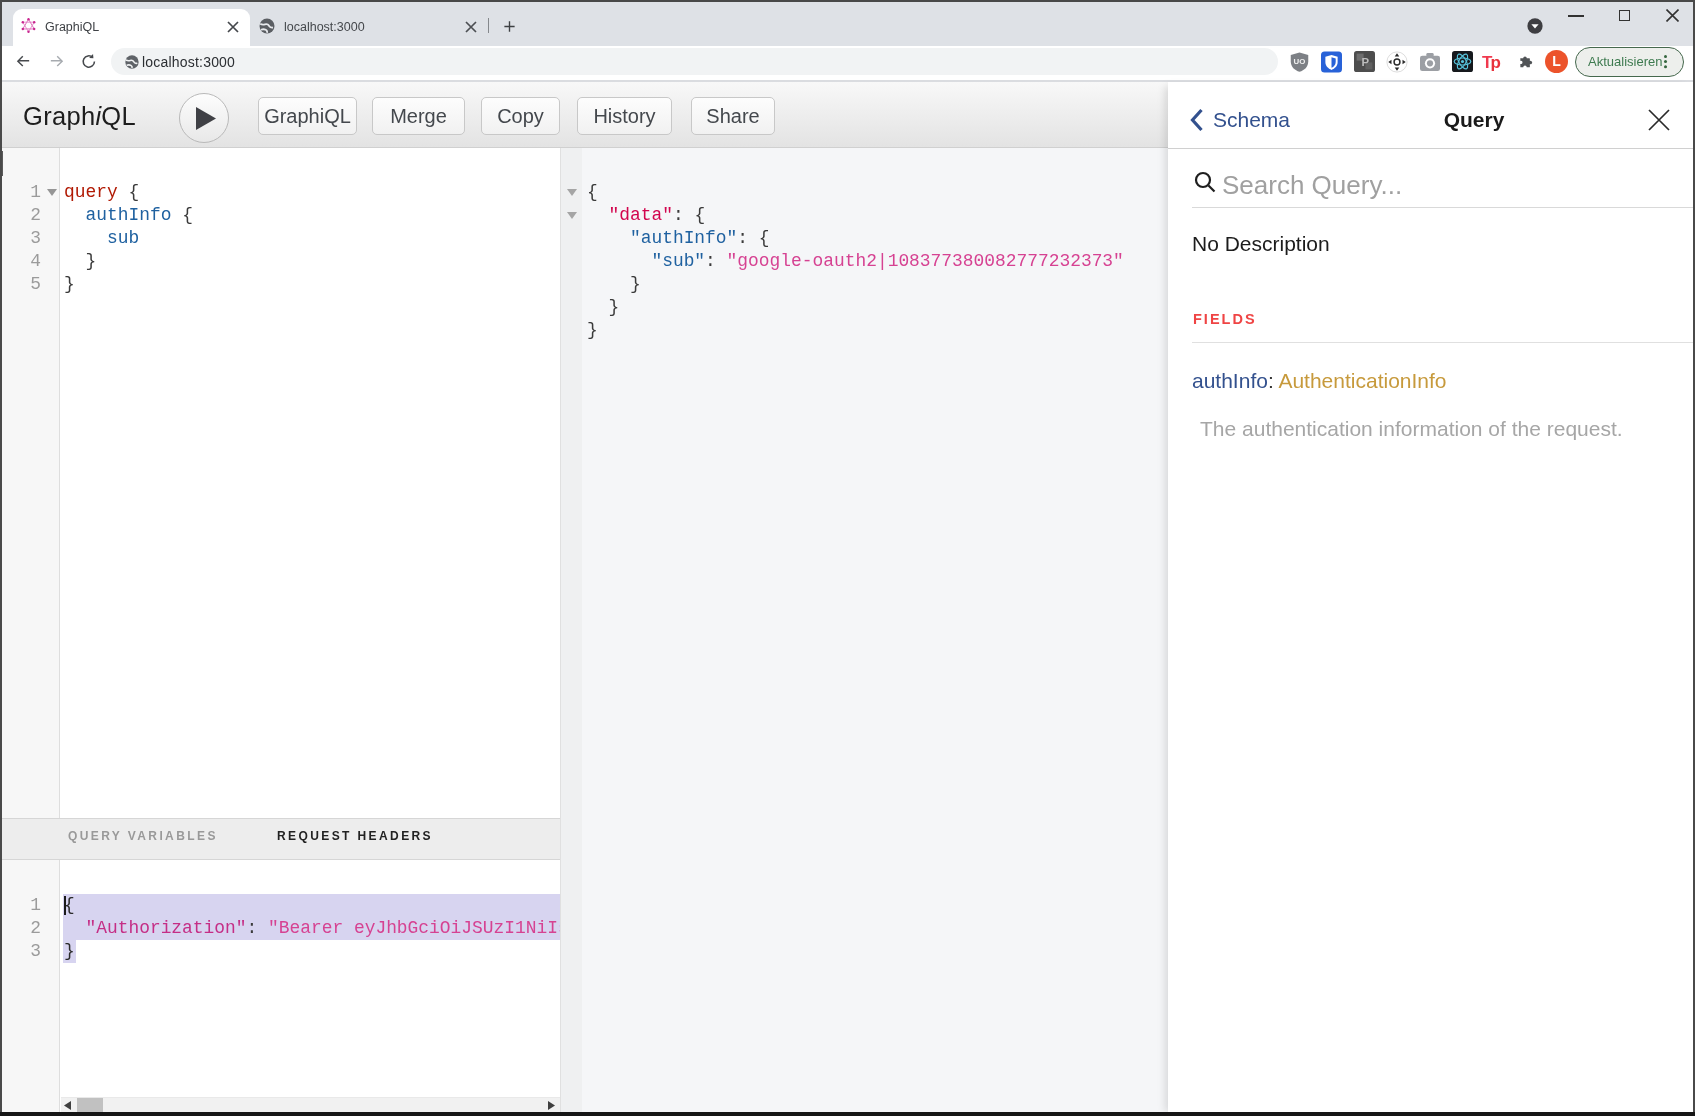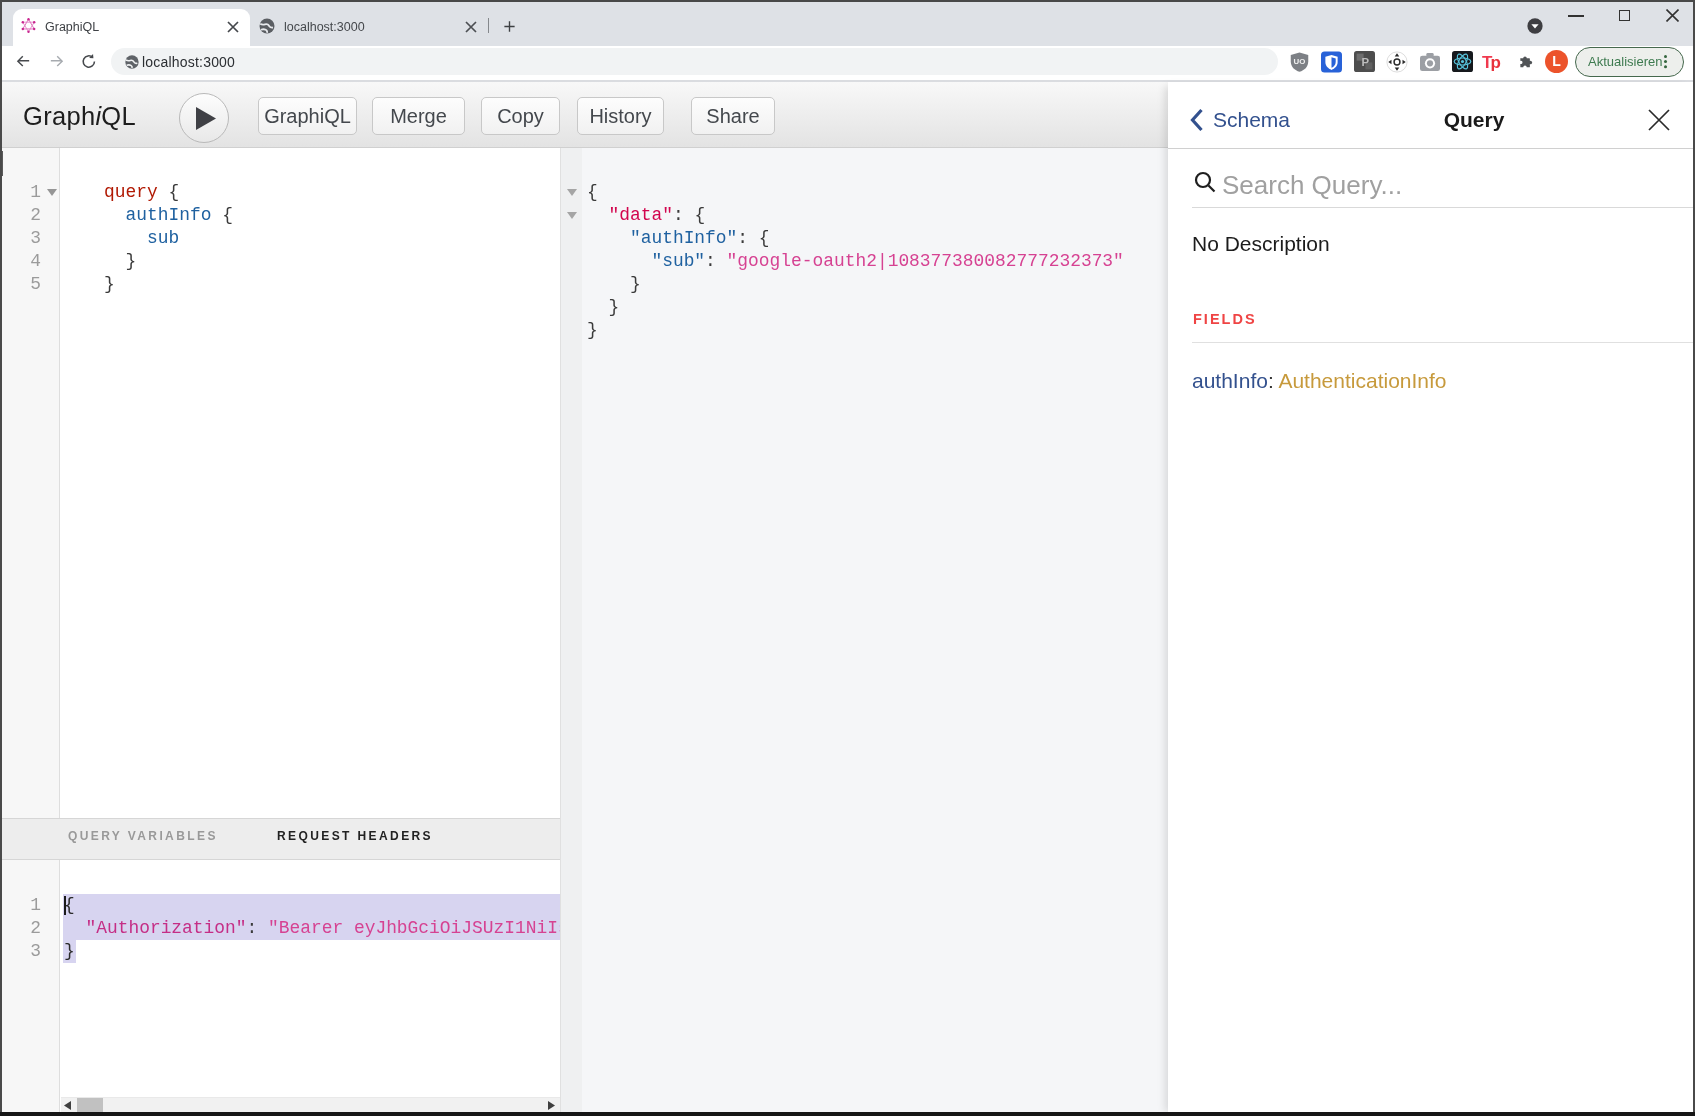--- a/index.html
+++ b/index.html
@@ -163,35 +163,35 @@
 
 <div id="gqltop"></div>
 <div id="logo">Graph<i>i</i>QL</div>
 <div id="playbtn"></div>
 <svg class="abs" style="left:195px; top:107px;" width="22" height="23" viewBox="0 0 22 23">
   <path d="M1 0 L21 11.5 L1 23 Z" fill="#3f4045"></path>
 </svg>
 <div class="gbtn" style="left:258px; width:99px;">GraphiQL</div>
 <div class="gbtn" style="left:372px; width:93px;">Merge</div>
 <div class="gbtn" style="left:481px; width:79px;">Copy</div>
-<div class="gbtn" style="left:577px; width:87px;">History</div>
+<div class="gbtn" style="left:577px; width:95px;">History</div>
 <div class="gbtn" style="left:691px; width:84px;">Share</div>
 
 <div id="qpane"></div>
 <div class="gutter" style="left:0; top:148px; width:60px; height:670px;"></div>
 <div class="abs" style="left:0; top:151px; width:3px; height:25px; background:#5a5a5a;"></div>
 <div class="mono lnum" style="top:181px;">1</div>
 <div class="mono lnum" style="top:204px;">2</div>
 <div class="mono lnum" style="top:227px;">3</div>
 <div class="mono lnum" style="top:250px;">4</div>
 <div class="mono lnum" style="top:273px;">5</div>
 <svg class="abs" style="left:47px; top:189px;" width="10" height="7" viewBox="0 0 10 7">
   <path d="M0 0 L10 0 L5 7 Z" fill="#969696"></path>
 </svg>
-<div class="mono abs" style="left:64px; top:181px;margin-left:40px;"><span style="color:#b11a04">query</span> <span style="color:#3b3b3b">{</span>
+<div class="mono abs" style="left:64px; top:181px;"><span style="color:#b11a04">query</span> <span style="color:#3b3b3b">{</span>
   <span style="color:#1f61a0">authInfo</span> <span style="color:#3b3b3b">{</span>
     <span style="color:#1f61a0">sub</span>
   <span style="color:#3b3b3b">}</span>
 <span style="color:#3b3b3b">}</span>
 </div>
 
 <div id="varbar"></div>
 <div class="abs vartab" style="left:68px; top:829px; color:#999999;">QUERY VARIABLES</div>
 <div class="abs vartab" style="left:277px; top:829px; color:#222222;">REQUEST HEADERS</div>
 
@@ -249,18 +249,19 @@
   <svg class="abs" style="left:26px; top:89px;" width="22" height="22" viewBox="0 0 22 22">
     <circle cx="9" cy="9" r="7" stroke="#1f1f1f" stroke-width="2.2" fill="none"></circle>
     <path d="M14.5 14.5 L20.5 20.5" stroke="#1f1f1f" stroke-width="2.2"></path>
   </svg>
   <div class="abs" style="left:54px; top:88px; font-size:26px; color:#a0a0a0;">Search Query...</div>
   <div class="abs" style="left:24px; top:125px; width:503px; height:1px; background:#d9d9d9;"></div>
   <div class="abs" style="left:24px; top:150px; font-size:21px; color:#1c1c1c;">No Description</div>
   <div class="abs" style="left:25px; top:229px; font-size:14.5px; font-weight:bold; letter-spacing:2px; color:#ef4444;">FIELDS</div>
   <div class="abs" style="left:24px; top:260px; width:503px; height:1px; background:#e0e0e0;"></div>
   <div class="abs" style="left:24px; top:287px; font-size:21px;"><span style="color:#33518e">authInfo</span><span style="color:#333">: </span><span style="color:#c79a3c">AuthenticationInfo</span></div>
+  <div class="abs" style="left:32px; top:335px; font-size:21px; color:#a6a6a6;">The authentication information of the request.</div>
 </div>
 
 <div id="topborder"></div>
 <div id="wb-left"></div>
 <div id="wb-right"></div>
 <div id="wb-bottom"></div>
 
 </body></html>

